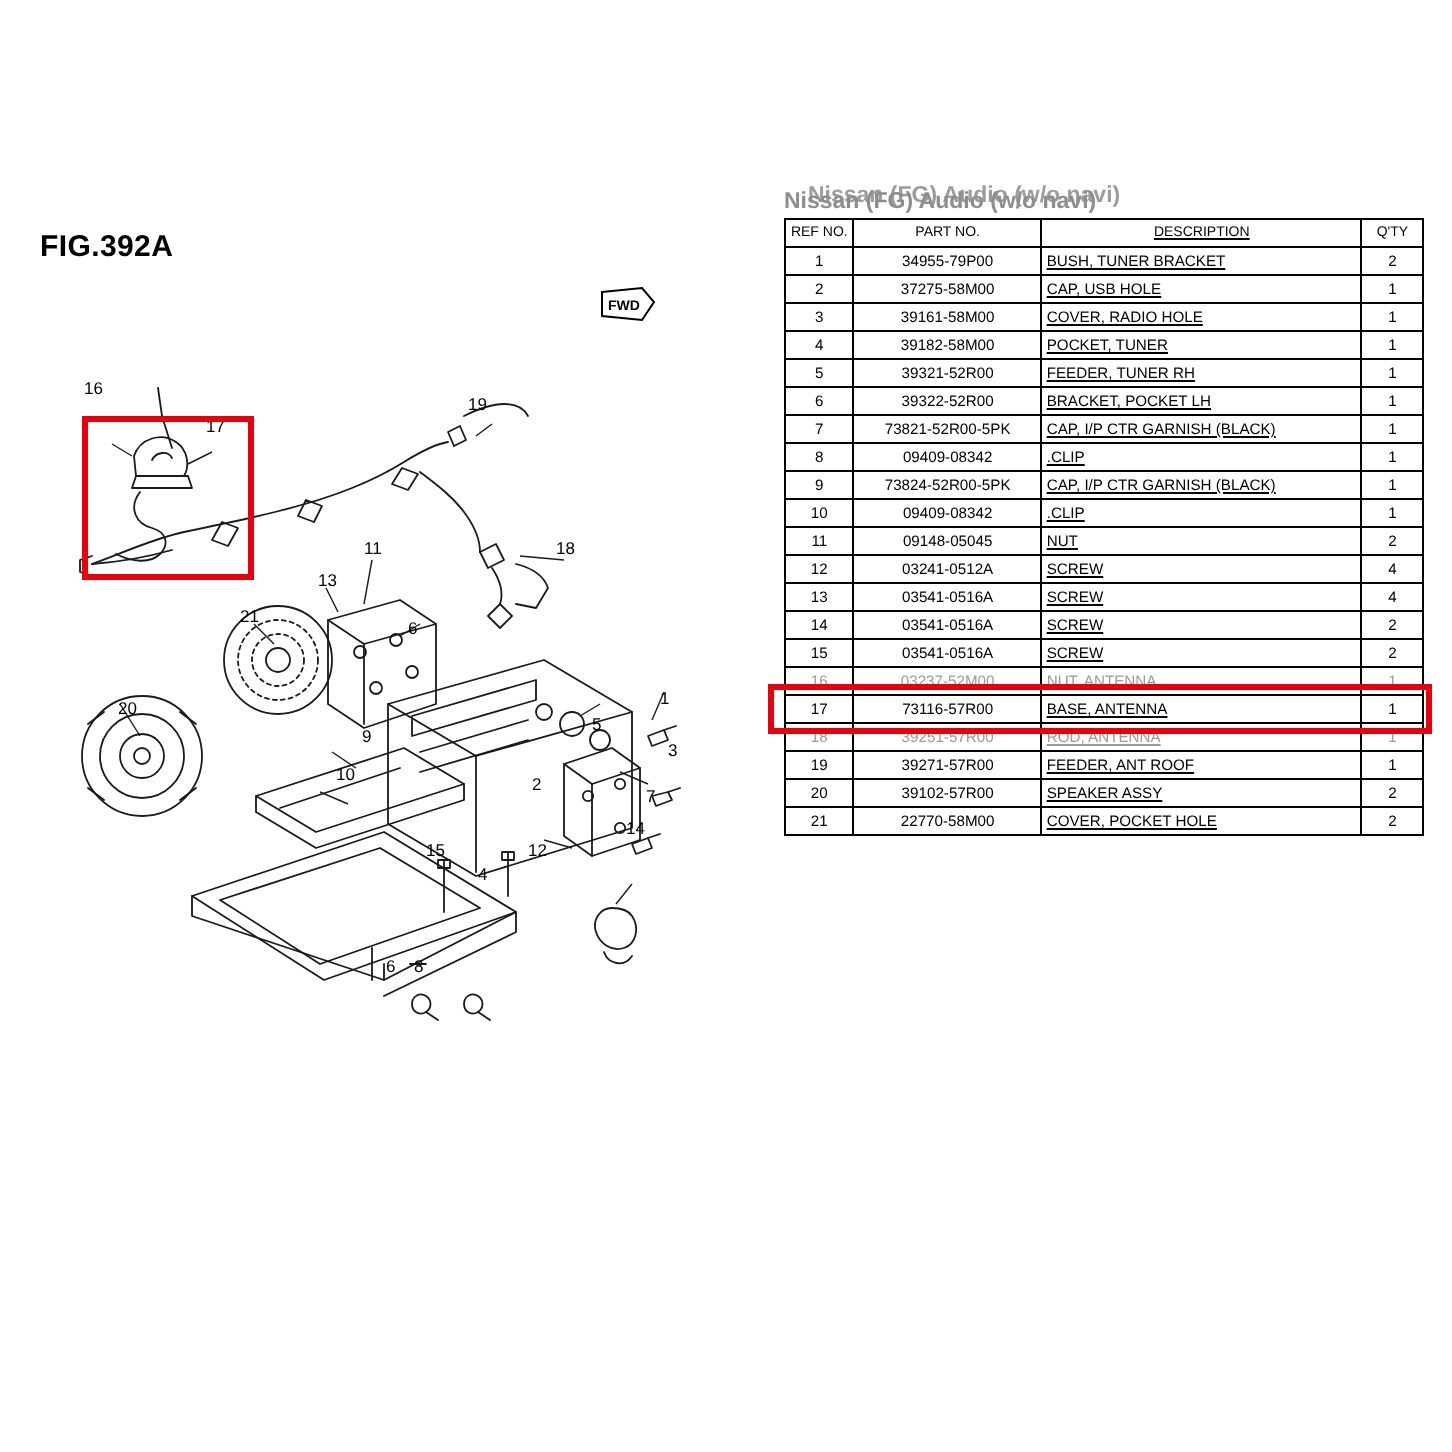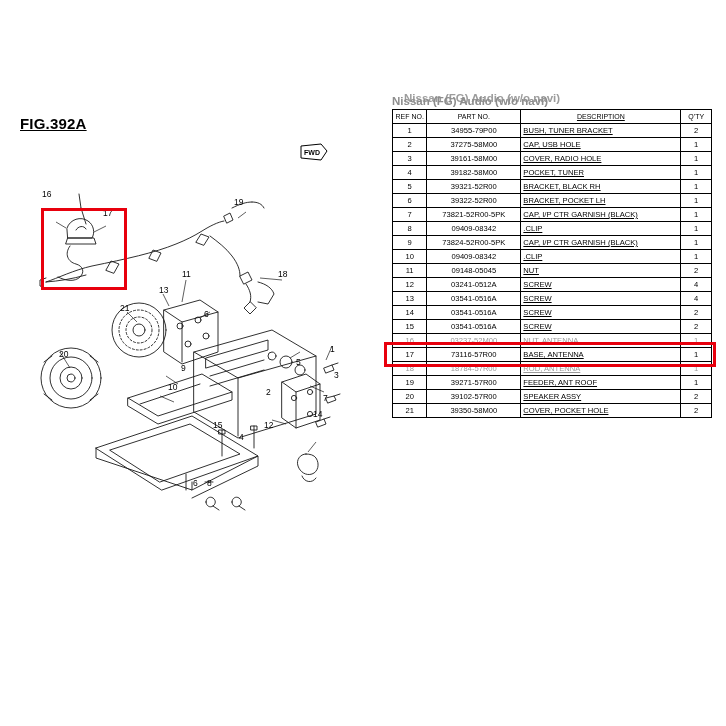--- a/index.html
+++ b/index.html
@@ -9,21 +9,21 @@
     font-family:"Liberation Sans", sans-serif;
     color:#000;
     position:relative;
     overflow:hidden;
   }
   .page{position:absolute;inset:0;}
 
   
   .fig-title{
     position:absolute;left:20px;top:115px;
-    font-size:15px;font-weight:bold;letter-spacing:.2px;text-decoration:underline;
+    font-size:15px;font-weight:bold;letter-spacing:.2px;
   }
   .diagram{position:absolute;left:10px;top:130px;width:370px;height:400px;}
   .diagram svg{display:block;}
 
   .num{
     position:absolute;font-size:8.5px;color:#000;line-height:1;
   }
 
   
   .hl-left{
@@ -269,21 +269,21 @@
           </tr>
           <tr>
             <td class="c-ref">4</td>
             <td class="c-part">39182-58M00</td>
             <td class="c-desc">POCKET, TUNER</td>
             <td class="c-qty">1</td>
           </tr>
           <tr>
             <td class="c-ref">5</td>
             <td class="c-part">39321-52R00</td>
-            <td class="c-desc">BRACKET, BLACK RH</td>
+            <td class="c-desc">FEEDER, TUNER RH</td>
             <td class="c-qty">1</td>
           </tr>
           <tr>
             <td class="c-ref">6</td>
             <td class="c-part">39322-52R00</td>
             <td class="c-desc">BRACKET, POCKET LH</td>
             <td class="c-qty">1</td>
           </tr>
           <tr>
             <td class="c-ref">7</td>
@@ -346,39 +346,39 @@
             <td class="c-qty">1</td>
           </tr>
           <tr>
             <td class="c-ref">17</td>
             <td class="c-part">73116-57R00</td>
             <td class="c-desc">BASE, ANTENNA</td>
             <td class="c-qty">1</td>
           </tr>
           <tr class="ghost">
             <td class="c-ref">18</td>
-            <td class="c-part">18784-57R00</td>
+            <td class="c-part">39251-57R00</td>
             <td class="c-desc">ROD, ANTENNA</td>
             <td class="c-qty">1</td>
           </tr>
           <tr>
             <td class="c-ref">19</td>
             <td class="c-part">39271-57R00</td>
             <td class="c-desc">FEEDER, ANT ROOF</td>
             <td class="c-qty">1</td>
           </tr>
           <tr>
             <td class="c-ref">20</td>
             <td class="c-part">39102-57R00</td>
             <td class="c-desc">SPEAKER ASSY</td>
             <td class="c-qty">2</td>
           </tr>
           <tr>
             <td class="c-ref">21</td>
-            <td class="c-part">39350-58M00</td>
+            <td class="c-part">22770-58M00</td>
             <td class="c-desc">COVER, POCKET HOLE</td>
             <td class="c-qty">2</td>
           </tr>
         </tbody>
     </table>
   </div>
 
   <div class="hl-row"></div>
 
   <div class="footer-ghost">&nbsp;</div>

